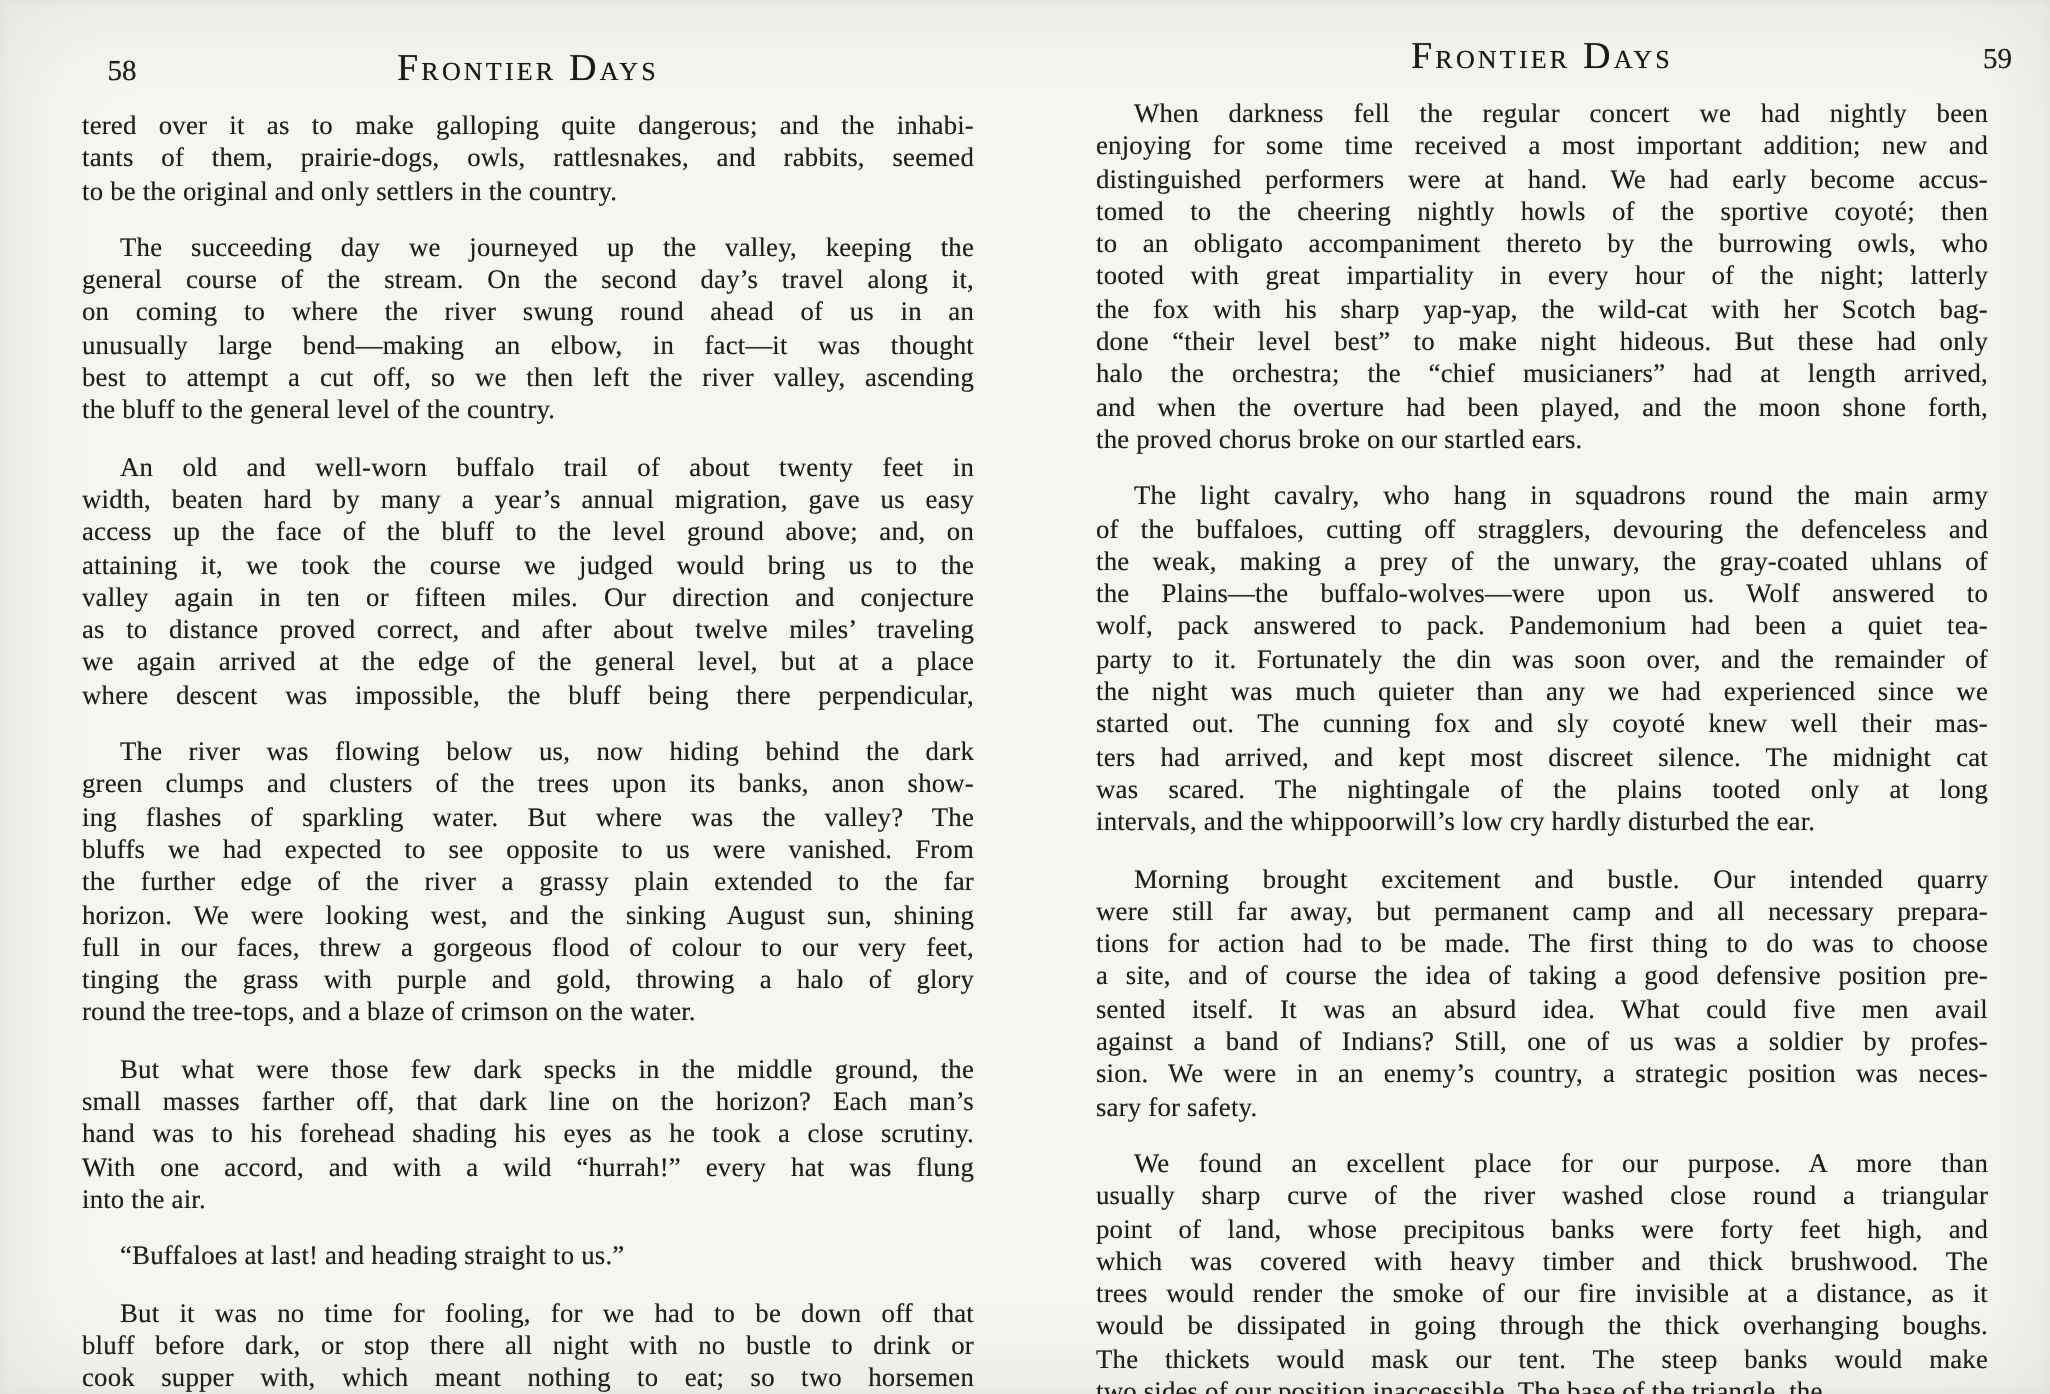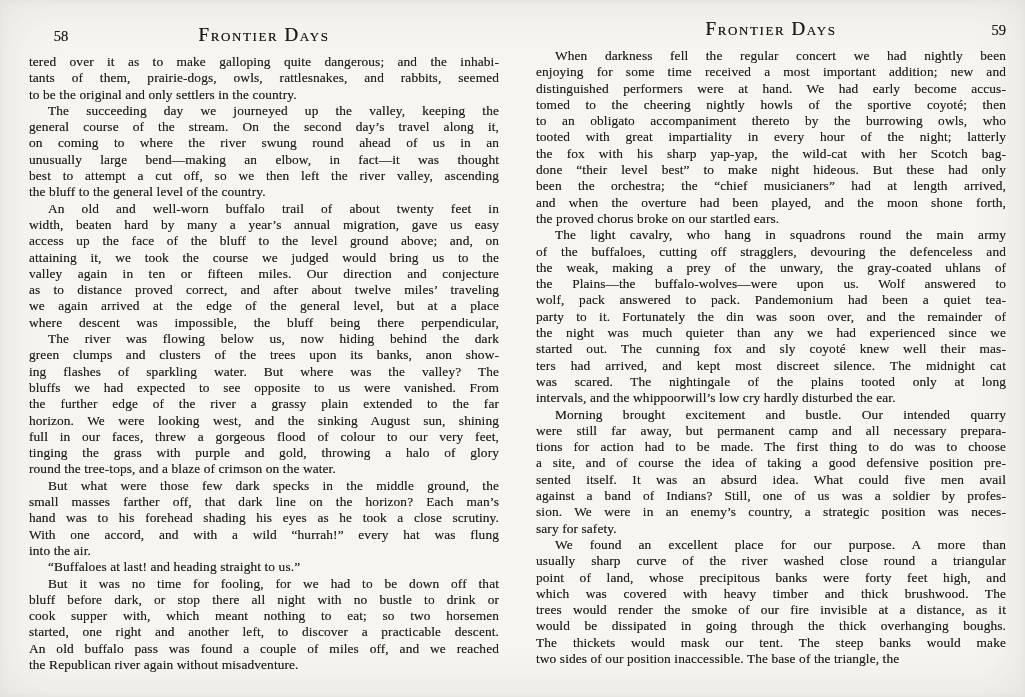--- a/index.html
+++ b/index.html
@@ -44,21 +44,21 @@
     font-size: 19px;
     letter-spacing: 1.6px;
     color: #1d1b16;
   }
   .pagebody {
     font-size: 13.4px;
     line-height: 16.3px;
     text-shadow: 0 0 0.35px rgba(32,30,24,0.55);
     letter-spacing: 0.1px;
   }
-  .para { margin: 0; }
+  .para { margin: 12px; }
   .line {
     text-align: justify;
     text-align-last: justify;
     white-space: normal;
   }
   .line.last { text-align-last: left; }
   .para.indent .line.first { text-indent: 19px; }
 </style>
 </head>
 <body>
@@ -134,21 +134,21 @@
     <div class="pagebody" id="right-body">
         <div class="para indent">
           <div class="line first">When darkness fell the regular concert we had nightly been</div>
           <div class="line">enjoying for some time received a most important addition; new and</div>
           <div class="line">distinguished performers were at hand. We had early become accus-</div>
           <div class="line">tomed to the cheering nightly howls of the sportive coyoté; then</div>
           <div class="line">to an obligato accompaniment thereto by the burrowing owls, who</div>
           <div class="line">tooted with great impartiality in every hour of the night; latterly</div>
           <div class="line">the fox with his sharp yap-yap, the wild-cat with her Scotch bag-</div>
           <div class="line">done “their level best” to make night hideous. But these had only</div>
-          <div class="line">been the orchestra; the “chief musicianers” had at length arrived,</div>
+          <div class="line">halo the orchestra; the “chief musicianers” had at length arrived,</div>
           <div class="line">and when the overture had been played, and the moon shone forth,</div>
           <div class="line last">the proved chorus broke on our startled ears.</div>
         </div>
         <div class="para indent">
           <div class="line first">The light cavalry, who hang in squadrons round the main army</div>
           <div class="line">of the buffaloes, cutting off stragglers, devouring the defenceless and</div>
           <div class="line">the weak, making a prey of the unwary, the gray-coated uhlans of</div>
           <div class="line">the Plains—the buffalo-wolves—were upon us. Wolf answered to</div>
           <div class="line">wolf, pack answered to pack. Pandemonium had been a quiet tea-</div>
           <div class="line">party to it. Fortunately the din was soon over, and the remainder of</div>

